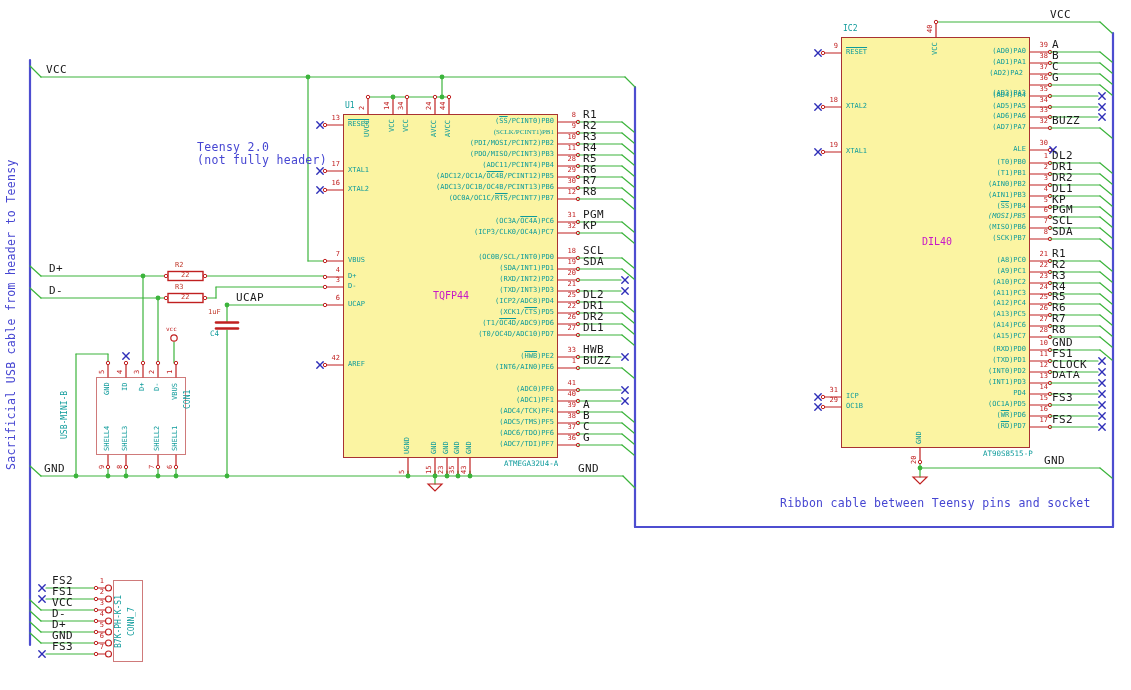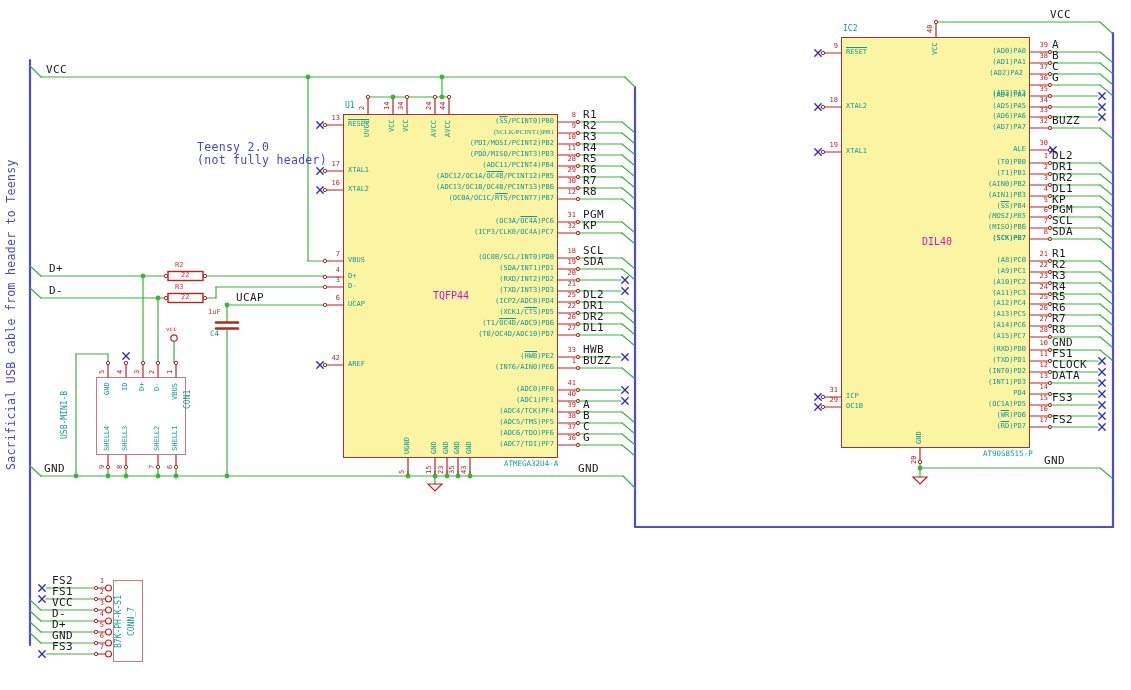--- a/index.html
+++ b/index.html
@@ -191,21 +191,21 @@
     <div class="t pnum" style="right: 83px; top: 197px;">5</div>
     <div class="t pn" style="right: 105px; top: 203px;"><span>(</span><span class="ov">SS</span><span>)PB4</span></div>
     <div class="t lbl" style="left: 1052px; top: 194px;">KP</div>
     <div class="t pnum" style="right: 83px; top: 207px;">6</div>
     <div class="t pn" style="right: 105px; top: 213px; font-style: italic;"><span>(MOSI)PB5</span></div>
     <div class="t lbl" style="left: 1052px; top: 204px;">PGM</div>
     <div class="t pnum" style="right: 83px; top: 218px;">7</div>
     <div class="t pn" style="right: 105px; top: 224px;"><span>(MISO)PB6</span></div>
     <div class="t lbl" style="left: 1052px; top: 215px;">SCL</div>
     <div class="t pnum" style="right: 83px; top: 229px;">8</div>
-    <div class="t pn" style="right: 105px; top: 235px; font-weight: bold;"><span>(SCK)PB7</span></div>
+    <div class="t pn" style="right: 105px; top: 235px;"><span>(SCK)PB7</span></div>
     <div class="t lbl" style="left: 1052px; top: 226px;">SDA</div>
     <div class="t pnum" style="right: 83px; top: 251px;">21</div>
     <div class="t pn" style="right: 105px; top: 257px;"><span>(A8)PC0</span></div>
     <div class="t lbl" style="left: 1052px; top: 248px;">R1</div>
     <div class="t pnum" style="right: 83px; top: 262px;">22</div>
     <div class="t pn" style="right: 105px; top: 268px;"><span>(A9)PC1</span></div>
     <div class="t lbl" style="left: 1052px; top: 259px;">R2</div>
     <div class="t pnum" style="right: 83px; top: 273px;">23</div>
     <div class="t pn" style="right: 105px; top: 279px;"><span>(A10)PC2</span></div>
     <div class="t lbl" style="left: 1052px; top: 270px;">R3</div>
@@ -228,21 +228,21 @@
     <div class="t pn" style="right: 105px; top: 346px;"><span>(RXD)PD0</span></div>
     <div class="t lbl" style="left: 1052px; top: 337px;">GND</div>
     <div class="t pnum" style="right: 83px; top: 351px;">11</div>
     <div class="t pn" style="right: 105px; top: 357px;"><span>(TXD)PD1</span></div>
     <div class="t lbl" style="left: 1052px; top: 348px;">FS1</div>
     <div class="t pnum" style="right: 83px; top: 362px;">12</div>
     <div class="t pn" style="right: 105px; top: 368px;"><span>(INT0)PD2</span></div>
     <div class="t lbl" style="left: 1052px; top: 359px;">CLOCK</div>
     <div class="t pnum" style="right: 83px; top: 373px;">13</div>
     <div class="t pn" style="right: 105px; top: 379px;"><span>(INT1)PD3</span></div>
-    <div class="t lbl" style="left: 1052px; top: 370px;">DATA</div>
+    <div class="t lbl" style="left: 1052px; top: 370px; font-family: Liberation Mono, monospace;">DATA</div>
     <div class="t pnum" style="right: 83px; top: 384px;">14</div>
     <div class="t pn" style="right: 105px; top: 390px;"><span>PD4</span></div>
     <div class="t pnum" style="right: 83px; top: 395px;">15</div>
     <div class="t pn" style="right: 105px; top: 401px;"><span>(OC1A)PD5</span></div>
     <div class="t lbl" style="left: 1052px; top: 392px;">FS3</div>
     <div class="t pnum" style="right: 83px; top: 406px;">16</div>
     <div class="t pn" style="right: 105px; top: 412px;"><span>(</span><span class="ov">WR</span><span>)PD6</span></div>
     <div class="t pnum" style="right: 83px; top: 417px;">17</div>
     <div class="t pn" style="right: 105px; top: 423px;"><span>(</span><span class="ov">RD</span><span>)PD7</span></div>
     <div class="t lbl" style="left: 1052px; top: 414px;">FS2</div>
@@ -298,20 +298,21 @@
     <div class="t lbl" style="left: 46px; top: 64px;">VCC</div>
     <div class="t lbl" style="left: 49px; top: 263px;">D+</div>
     <div class="t lbl" style="left: 49px; top: 285px;">D-</div>
     <div class="t lbl" style="left: 236px; top: 292px;">UCAP</div>
     <div class="t lbl" style="left: 44px; top: 463px;">GND</div>
     <div class="t lbl" style="left: 578px; top: 463px;">GND</div>
     <div class="t lbl" style="left: 1050px; top: 9px;">VCC</div>
     <div class="t lbl" style="left: 1044px; top: 455px;">GND</div>
     <div class="t note" style="left: 197px; top: 142px;">Teensy 2.0</div>
     <div class="t note" style="left: 197px; top: 155px;">(not fully header)</div>
+    <div class="t note" style="left: 780px; top: 498px;">Ribbon cable between Teensy pins and socket</div>
     <div class="t note vt" style="left: 6px; top: 470px;">Sacrificial USB cable from header to Teensy</div>
     <svg width="1131" height="690" id="wires">
       <line x1="30" y1="60" x2="30" y2="645" stroke="#4D4DD0" stroke-width="2.2" stroke-linecap="round"></line>
       <line x1="635" y1="87" x2="635" y2="527" stroke="#4D4DD0" stroke-width="2.2" stroke-linecap="round"></line>
       <line x1="635" y1="527" x2="1113" y2="527" stroke="#4D4DD0" stroke-width="2.2" stroke-linecap="round"></line>
       <line x1="1113" y1="33" x2="1113" y2="527" stroke="#4D4DD0" stroke-width="2.2" stroke-linecap="round"></line>
       <line x1="30" y1="66" x2="41" y2="77" stroke="#3CB43C" stroke-width="1.2" stroke-linecap="round"></line>
       <line x1="41" y1="77" x2="625" y2="77" stroke="#3CB43C" stroke-width="1.2" stroke-linecap="round"></line>
       <line x1="625" y1="77" x2="635" y2="87" stroke="#3CB43C" stroke-width="1.2" stroke-linecap="round"></line>
       <line x1="308" y1="77" x2="308" y2="261" stroke="#3CB43C" stroke-width="1.2" stroke-linecap="round"></line>

